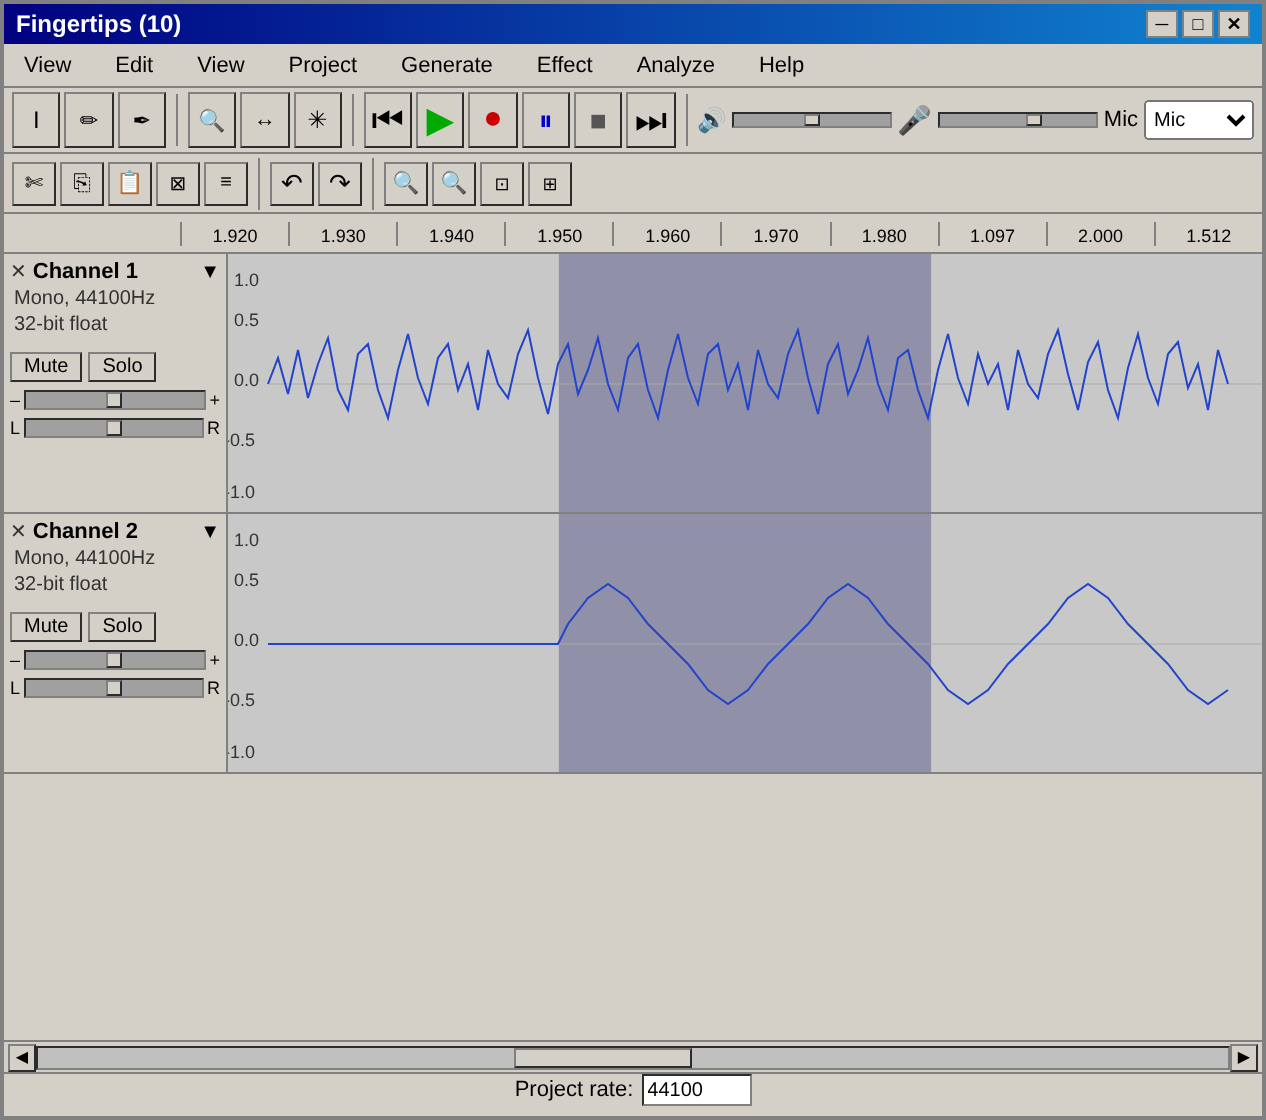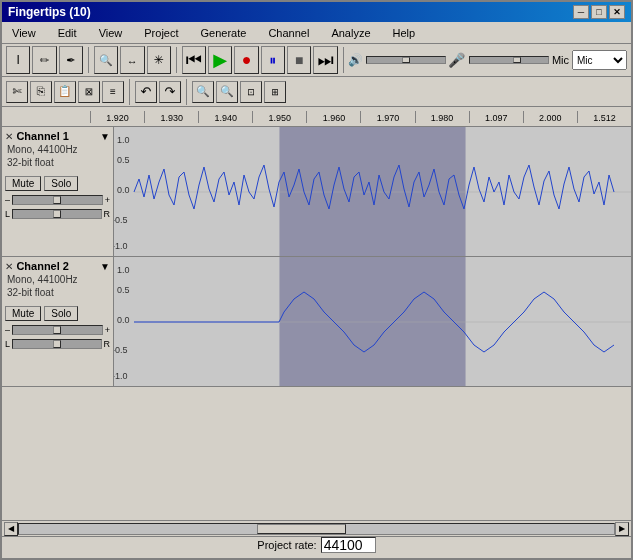--- a/index.html
+++ b/index.html
@@ -263,21 +263,21 @@
     .status-section {
       display: flex;
       align-items: center;
       gap: 4px;
     }
     .status-input {
       width: 55px;
       height: 16px;
       background: white;
       border: 1px inset #808080;
-      font-size: 14px;
+      font-size: 10px;
       padding: 0 2px;
     }
     .status-divider {
       width: 1px;
       height: 16px;
       background: #808080;
     }
   </style>
 </head>
 <body>
@@ -292,21 +292,21 @@
       <div class="title-bar-btn">✕</div>
     </div>
   </div>
 
   <div class="menu-bar">
     <span class="menu-item">View</span>
     <span class="menu-item">Edit</span>
     <span class="menu-item">View</span>
     <span class="menu-item">Project</span>
     <span class="menu-item">Generate</span>
-    <span class="menu-item">Channel</span>
+    <span class="menu-item">Effect</span>
     <span class="menu-item">Analyze</span>
     <span class="menu-item">Help</span>
   </div>
 
   <div class="toolbar-row">
 
     <div class="toolbar-btn" style="font-size:12px;">I</div>
     <div class="toolbar-btn" style="font-size:11px;">✏</div>
     <div class="toolbar-btn" style="font-size:11px;">✒</div>
     <div class="toolbar-separator"></div>

